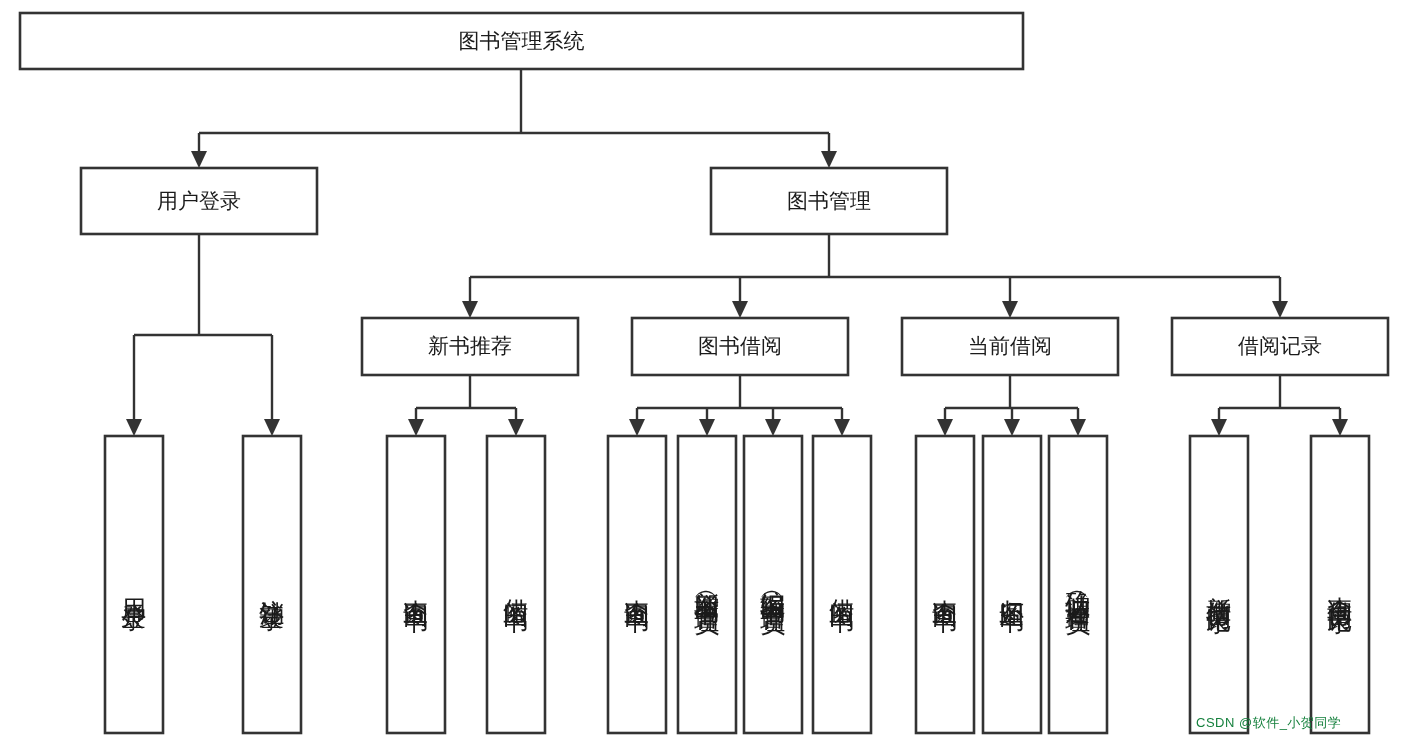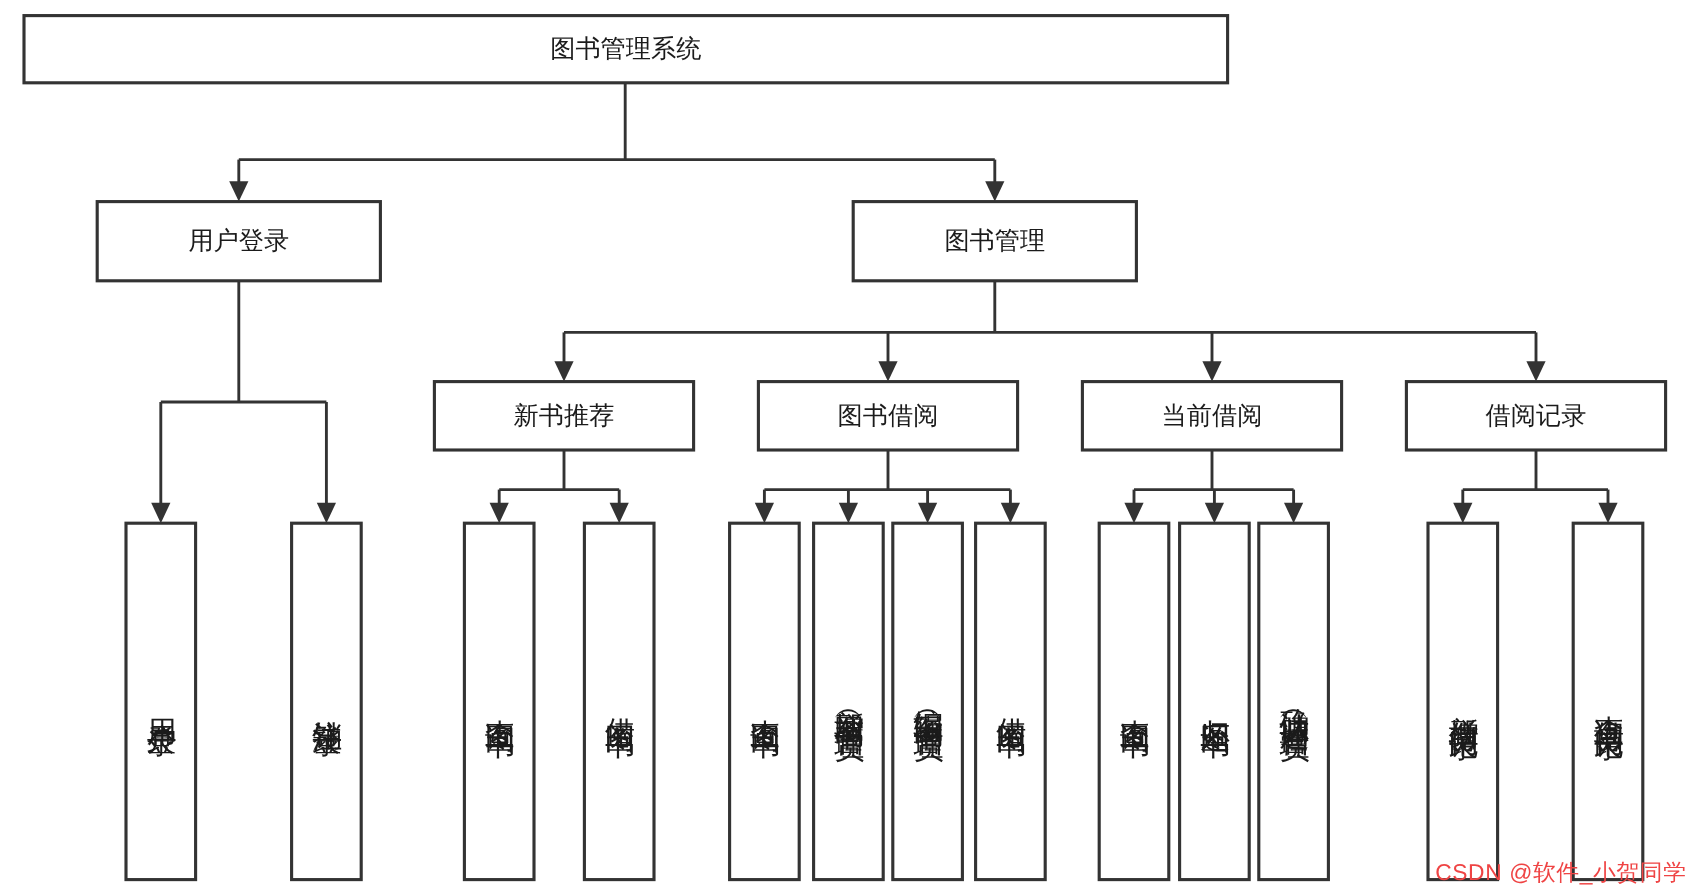--- a/index.html
+++ b/index.html
@@ -62,22 +62,22 @@
     white-space: nowrap;
     text-align: center;
     pointer-events: none;
     user-select: none;
   }
   .watermark {
     position: absolute;
     left: 1196px;
     top: 714px;
     font-family: "Liberation Sans", "DejaVu Sans", sans-serif;
-    font-size: 19px;
-    color: #ef4444;
+    font-size: 13px;
+    color: #15803d;
     letter-spacing: 0.5px;
     white-space: nowrap;
   }
 </style>
 </head>
 <body>
 
 <div id="diagram-root">
 
   <svg id="tree-svg" viewBox="0 0 1405 747">

